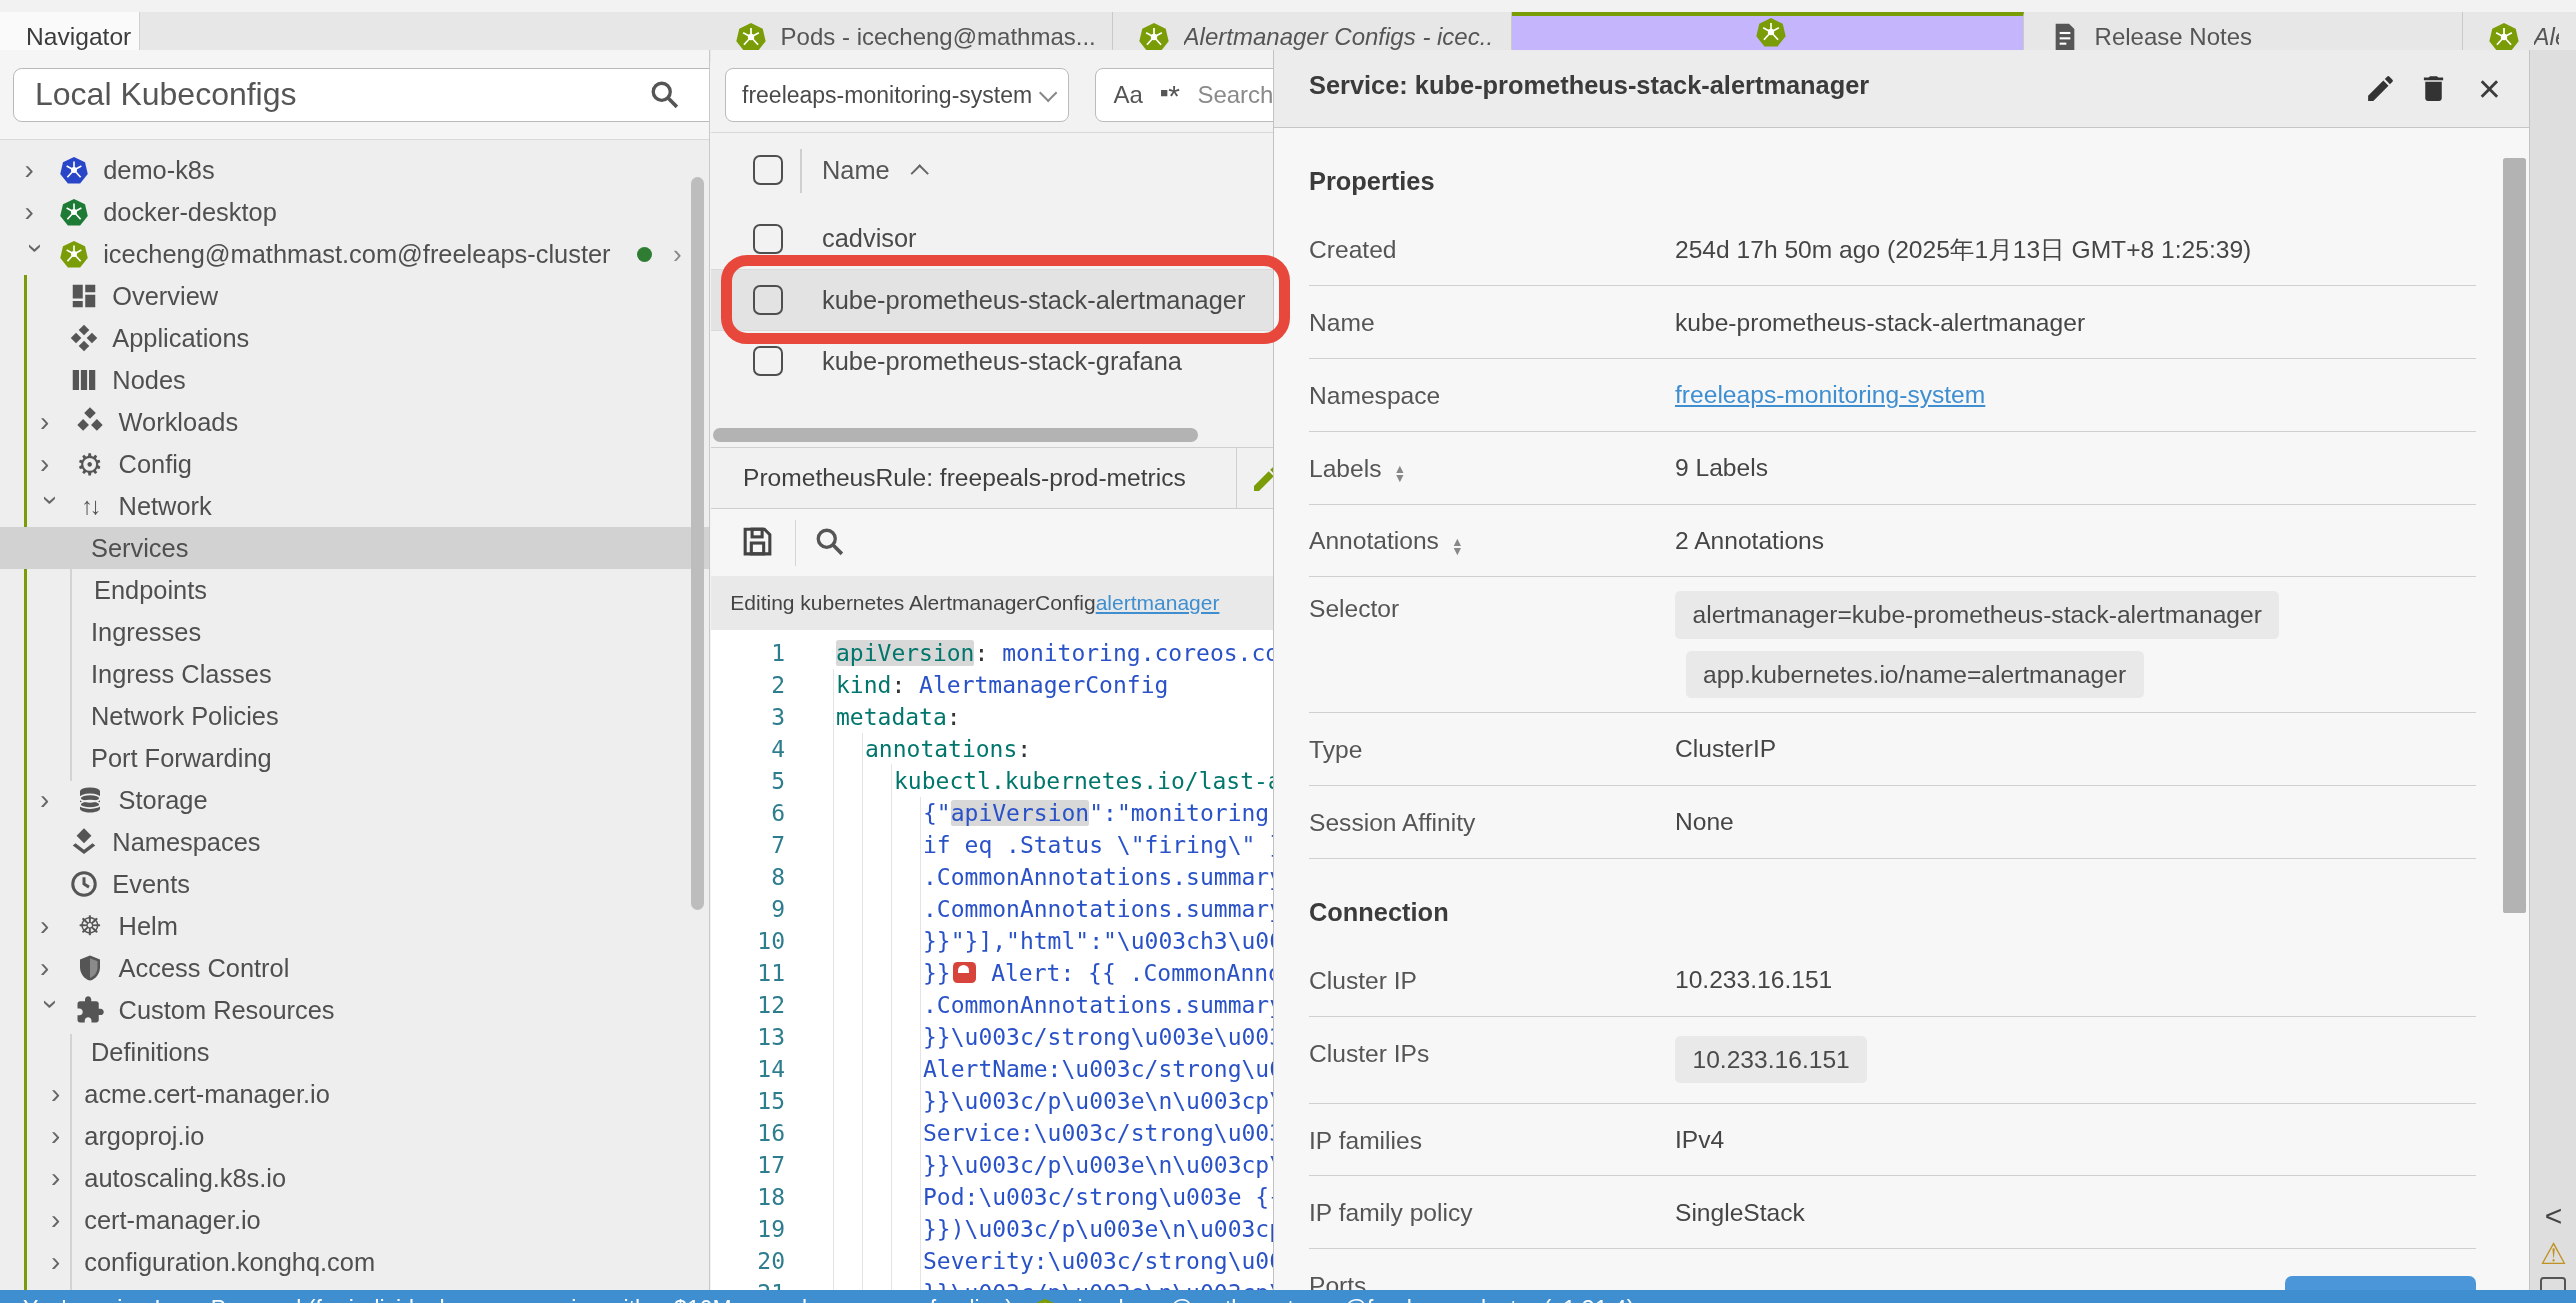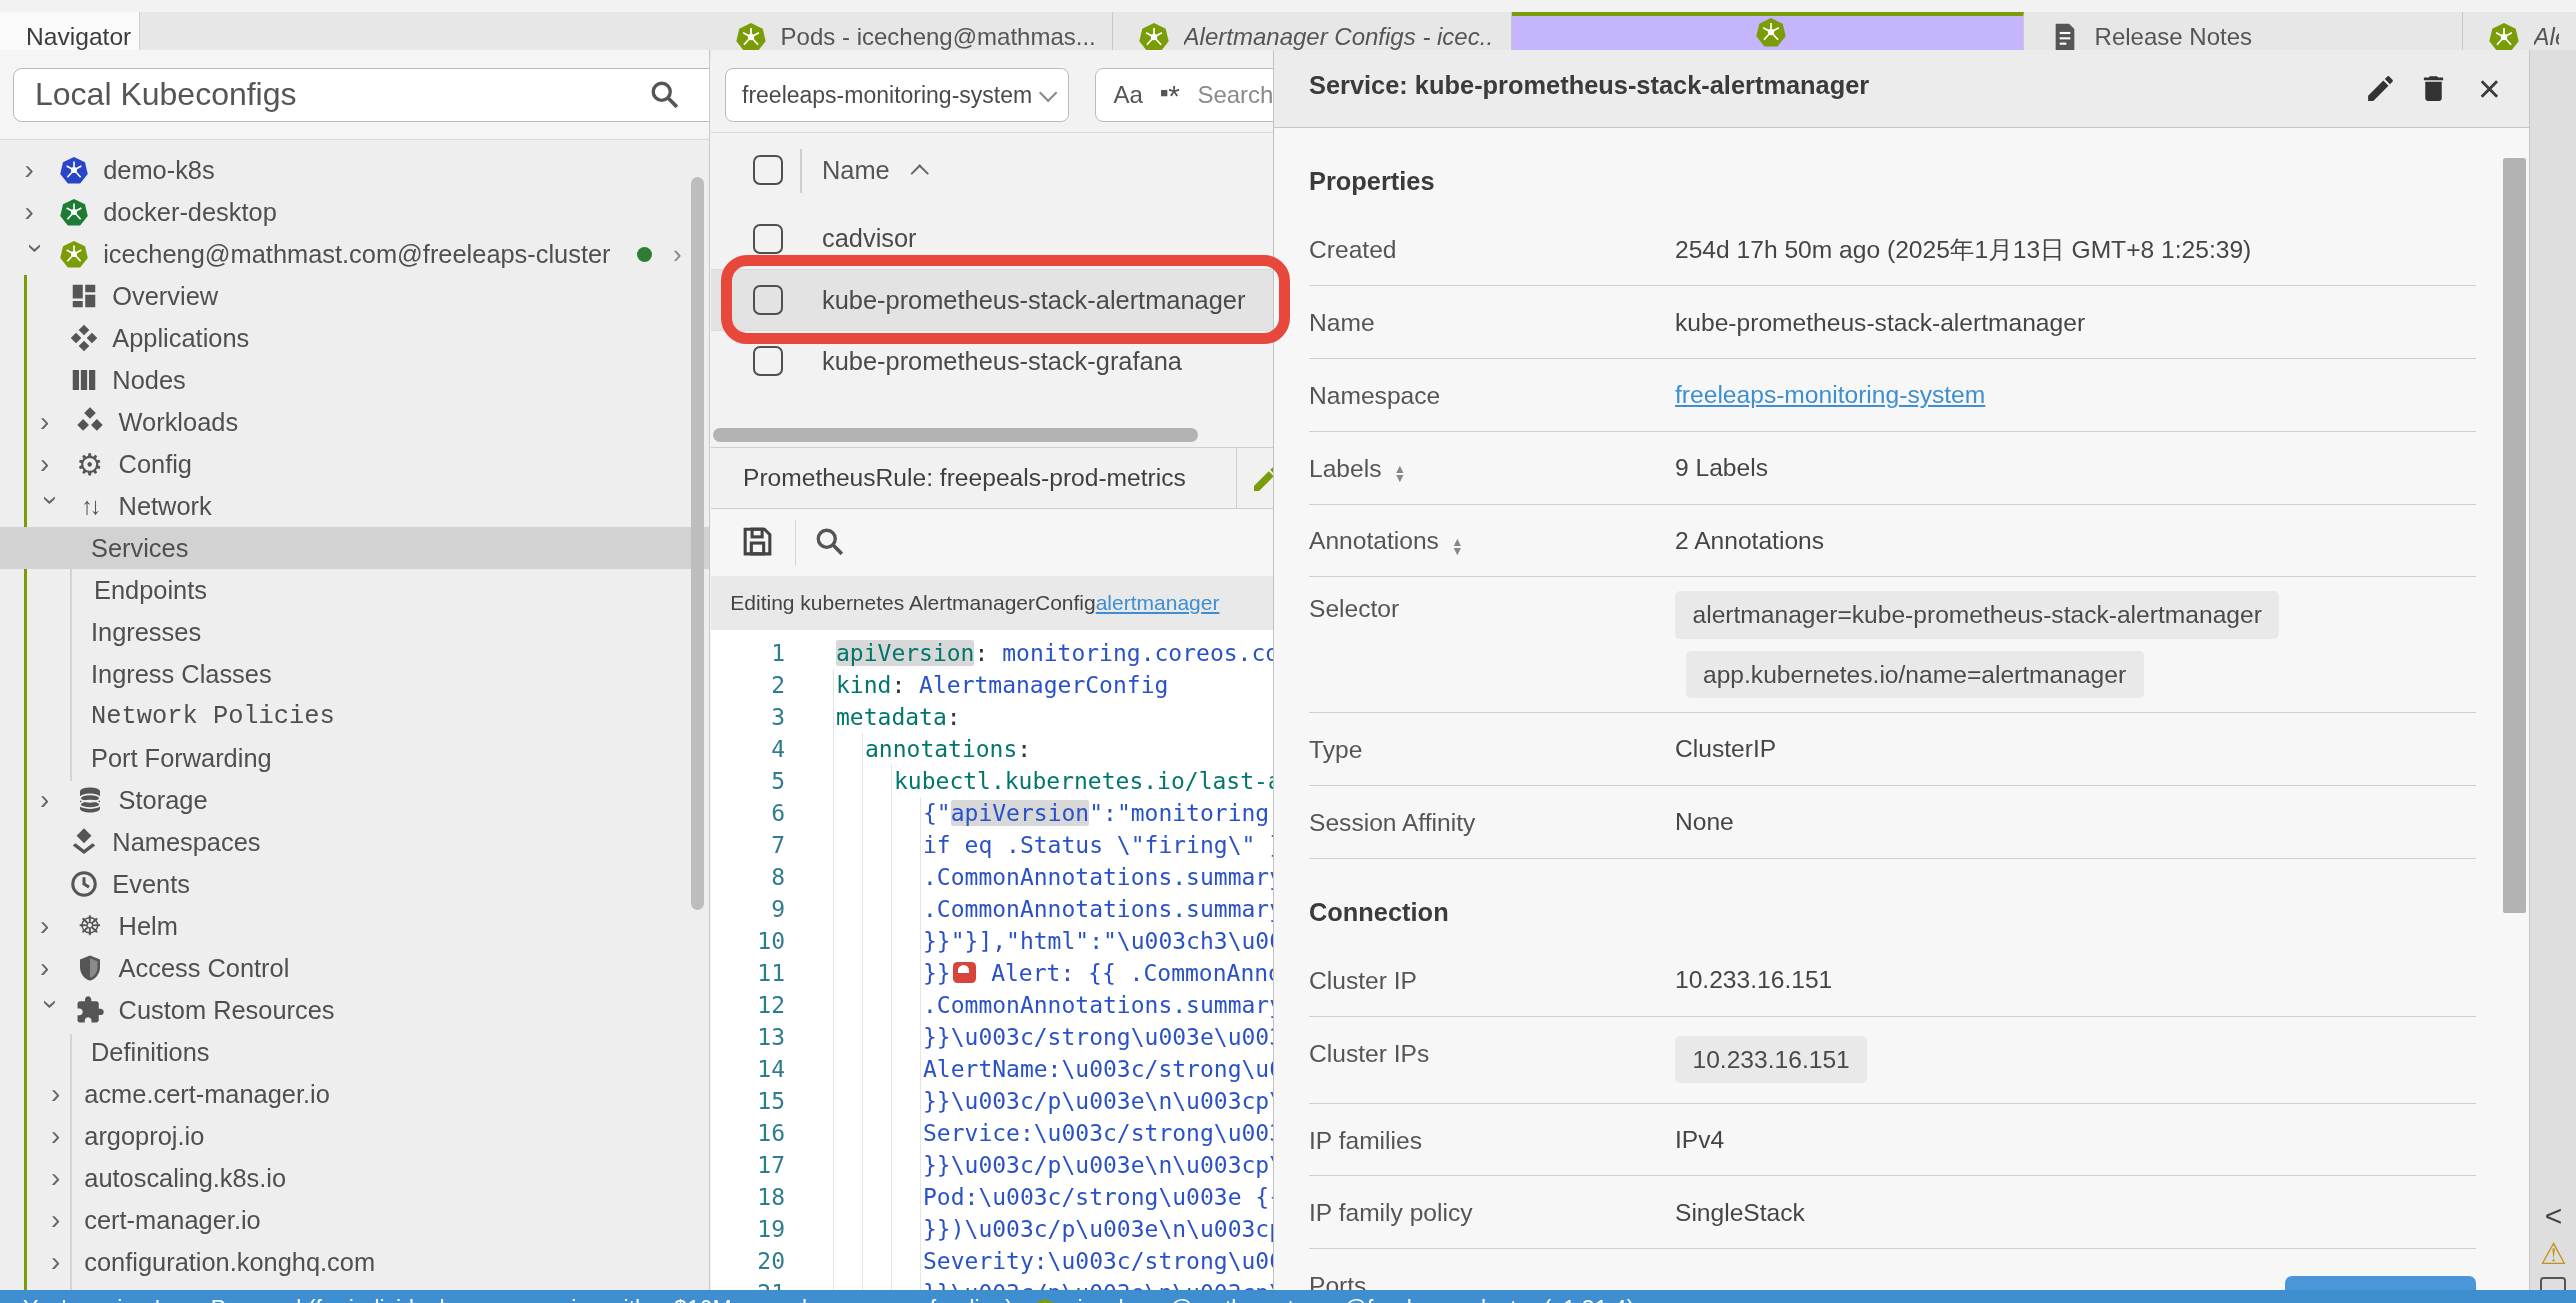--- a/index.html
+++ b/index.html
@@ -330,21 +330,21 @@
         </div>
         <div class="trow" style="padding-left: 94px;">
           <span>Endpoints</span>
         </div>
         <div class="trow" style="padding-left: 91px;">
           <span>Ingresses</span>
         </div>
         <div class="trow" style="padding-left: 91px;">
           <span>Ingress Classes</span>
         </div>
-        <div class="trow" style="padding-left: 91px; font-family: Liberation Mono, monospace;">
+        <div class="trow" style="padding-left: 91px;">
           <span>Network Policies</span>
         </div>
         <div class="trow" style="padding-left: 91px;">
           <span>Port Forwarding</span>
         </div>
         <div class="trow" style="padding-left: 40px;">
           <span class="tchev">›</span>
           <span class="ticon">
             <svg width="30" height="30" viewBox="0 0 24 24">
               <path d="M4 5v14c0 1.7 3.6 3 8 3s8-1.3 8-3V5" fill="#555"></path>

